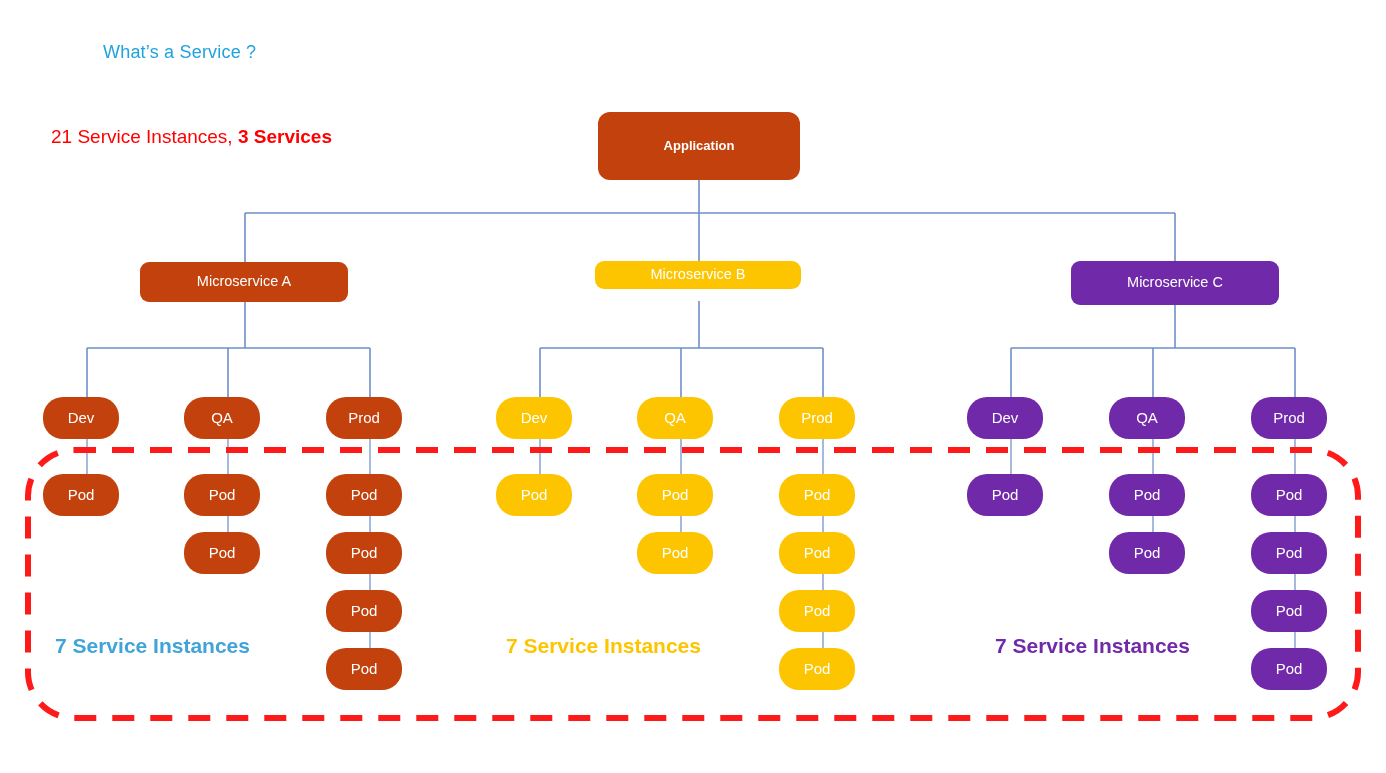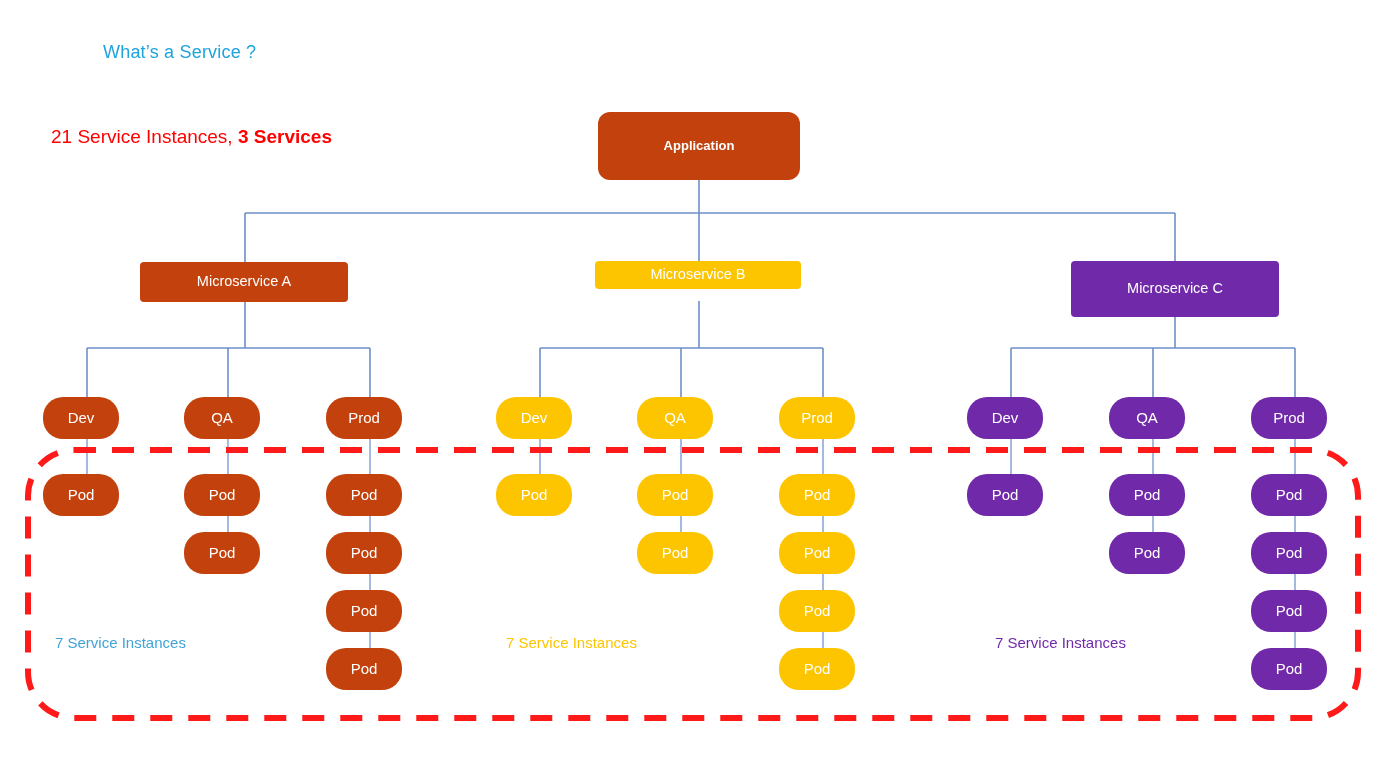--- a/index.html
+++ b/index.html
@@ -48,44 +48,45 @@
     top: 126px;
     font-size: 19px;
     color: #FF0000;
     white-space: nowrap;
     z-index: 4;
   }
   .count-note b { font-weight: bold; }
 
   .group-note {
     position: absolute;
-    font-size: 15px;
+    font-size: 21px;
     white-space: nowrap;
     z-index: 4;
+    font-weight: bold;
   }
 
   
   .node {
     position: absolute;
     box-sizing: border-box;
     display: flex;
     align-items: center;
     justify-content: center;
     color: #ffffff;
     z-index: 3;
     text-align: center;
     line-height: 1.1;
   }
   .node.app {
     border-radius: 12px;
     font-size: 13px;
     font-weight: bold;
   }
   .node.ms {
-    border-radius: 4px;
+    border-radius: 9px;
     font-size: 14.5px;
   }
   .node.env, .node.pod {
     border-radius: 20px;
     font-size: 15px;
     margin-left: 32px;
   }
 
   .fill-blue   { background: #c2410c; }
   .fill-yellow { background: #FDC500; }
@@ -231,21 +232,21 @@
       <div class="node pod fill-yellow" style="left: 747px; top: 532px; width: 76px; height: 42px;">
         <span>Pod</span>
       </div>
       <div class="node pod fill-yellow" style="left: 747px; top: 590px; width: 76px; height: 42px;">
         <span>Pod</span>
       </div>
       <div class="node pod fill-yellow" style="left: 747px; top: 648px; width: 76px; height: 42px;">
         <span>Pod</span>
       </div>
       <div class="group-note" style="left: 506px; top: 634px; color: rgb(253, 197, 0);">7 Service Instances</div>
-      <div class="node ms fill-purple" style="left: 1071px; top: 261px; width: 208px; height: 56px;">
+      <div class="node ms fill-purple" style="left: 1071px; top: 261px; width: 208px; height: 44px;">
         <span>Microservice C</span>
       </div>
       <div class="node env fill-purple" style="left: 935px; top: 397px; width: 76px; height: 42px;">
         <span>Dev</span>
       </div>
       <div class="node pod fill-purple" style="left: 935px; top: 474px; width: 76px; height: 42px;">
         <span>Pod</span>
       </div>
       <div class="node env fill-purple" style="left: 1077px; top: 397px; width: 76px; height: 42px;">
         <span>QA</span>

